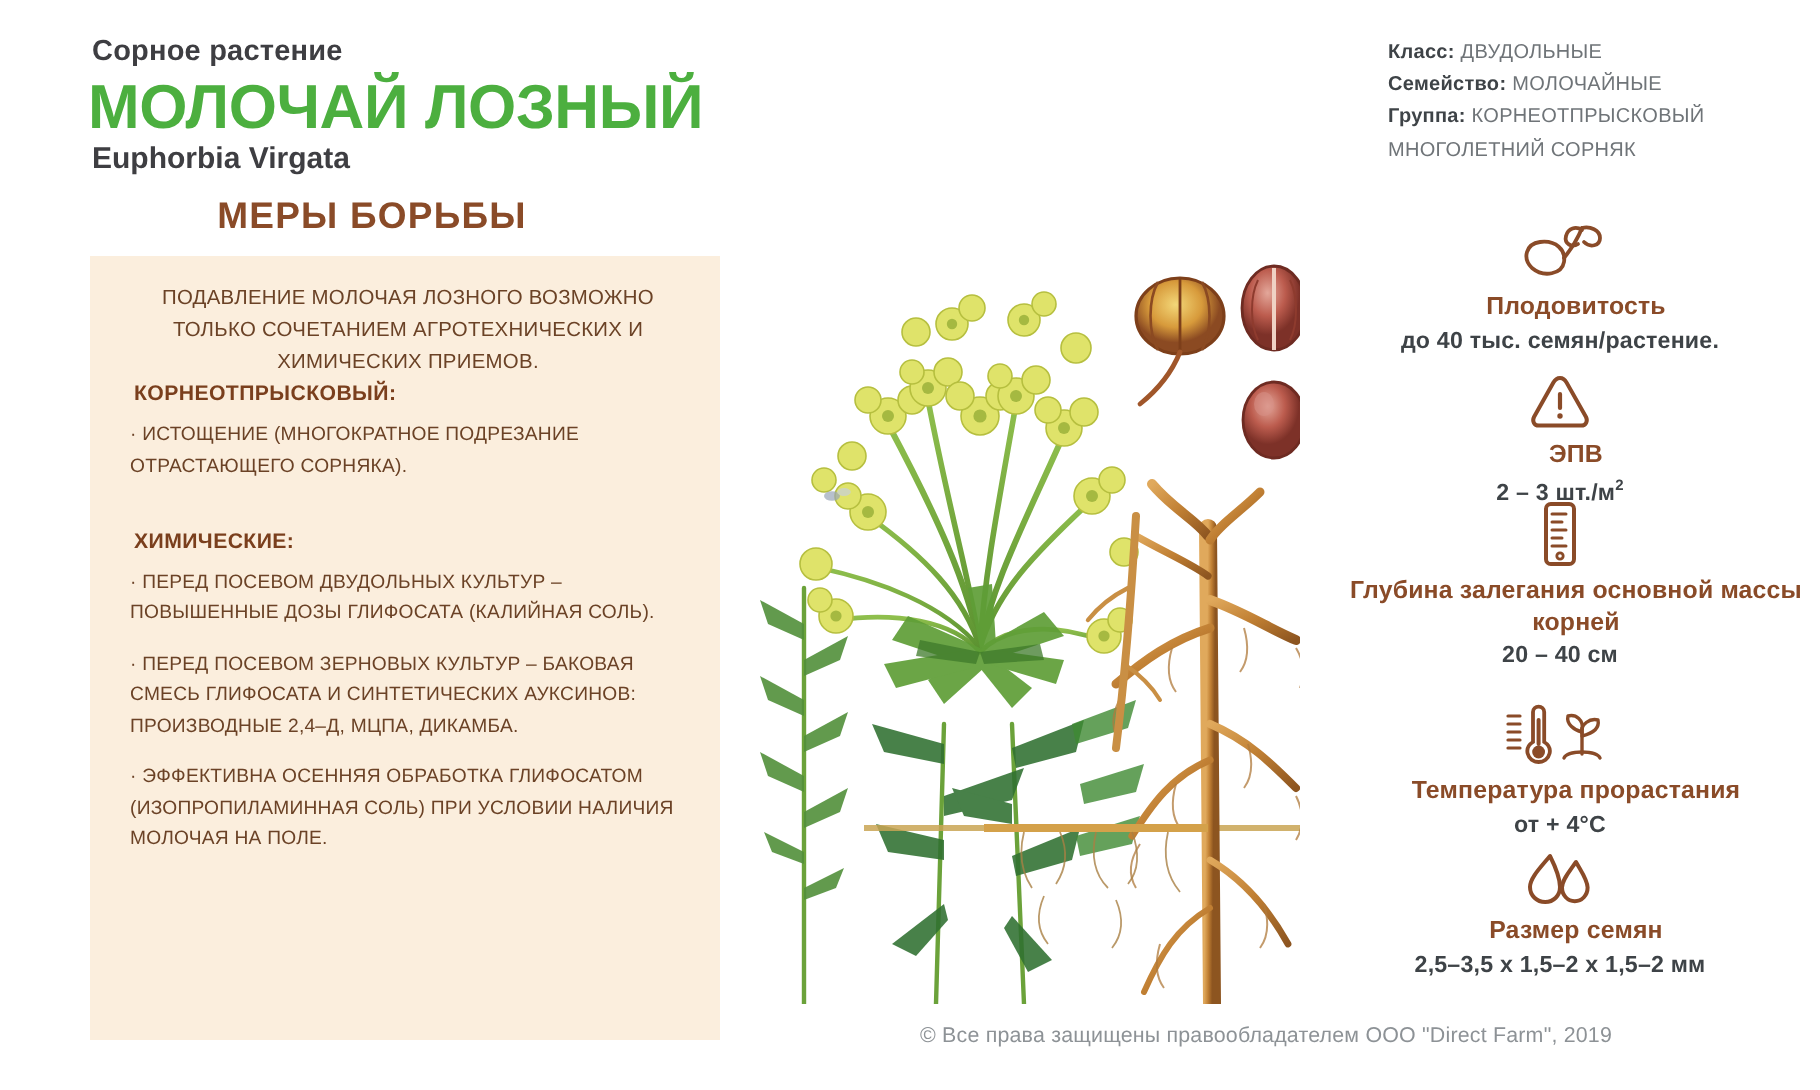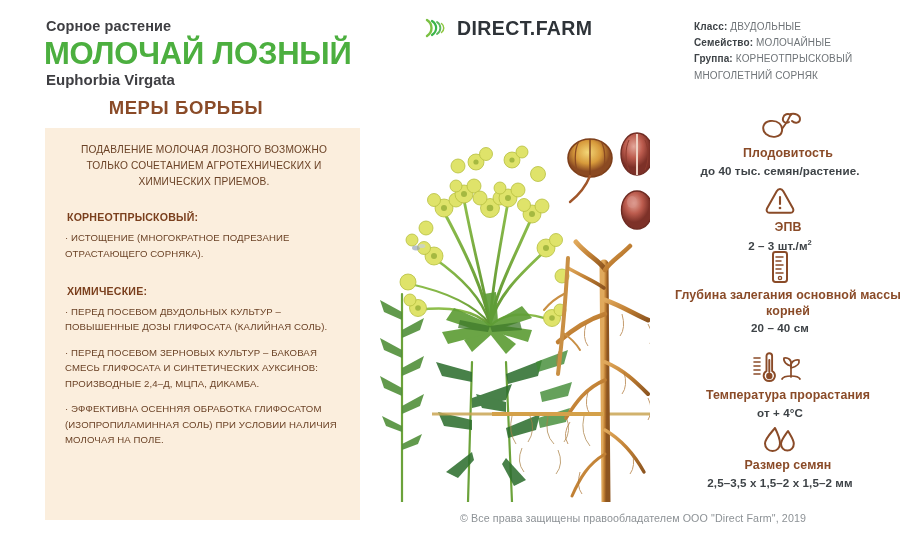--- a/index.html
+++ b/index.html
@@ -78,21 +78,21 @@
     left: 20px;
     top: 14px;
     width: 278px;
   }
   .intro {
     text-align: center;
     font-size: 10.2px;
     line-height: 1.55;
     color: #6b4226;
     letter-spacing: 0.15px;
-    margin: 0 4px 22px 4px;
+    margin: 0 4px 2px 4px;
   }
   .sec-head {
     font-size: 10.6px;
     font-weight: bold;
     color: #7a3f1d;
     letter-spacing: 0.2px;
     margin: 0 0 7px 2px;
   }
   .bullet {
     font-size: 9.6px;
@@ -224,33 +224,20 @@
         <div>
           <div class="sec-head">ХИМИЧЕСКИЕ:</div>
           <p class="bullet"> · ПЕРЕД ПОСЕВОМ ДВУДОЛЬНЫХ КУЛЬТУР – ПОВЫШЕННЫЕ ДОЗЫ ГЛИФОСАТА (КАЛИЙНАЯ СОЛЬ).</p>
           <p class="bullet"> · ПЕРЕД ПОСЕВОМ ЗЕРНОВЫХ КУЛЬТУР – БАКОВАЯ СМЕСЬ ГЛИФОСАТА И СИНТЕТИЧЕСКИХ АУКСИНОВ: ПРОИЗВОДНЫЕ 2,4–Д, МЦПА, ДИКАМБА.</p>
           <p class="bullet"> · ЭФФЕКТИВНА ОСЕННЯЯ ОБРАБОТКА ГЛИФОСАТОМ (ИЗОПРОПИЛАМИННАЯ СОЛЬ) ПРИ УСЛОВИИ НАЛИЧИЯ МОЛОЧАЯ НА ПОЛЕ.</p>
         </div>
       </div>
     </div>
   </div>
 
-  <div class="logo">
-    <span class="logo-mark">
-      <svg viewBox="0 0 22 24" width="22" height="24">
-        <g fill="none" stroke-linecap="round">
-          <path d="M3 4 C9 8 9 16 3 20" stroke="#7bc143" stroke-width="2.4"></path>
-          <path d="M8 5 C13.5 8.5 13.5 15.5 8 19" stroke="#3bb54a" stroke-width="2.2"></path>
-          <path d="M13 6 C17.5 9 17.5 15 13 18" stroke="#5cb85c" stroke-width="1.9"></path>
-          <path d="M17.5 7.5 C20.5 9.8 20.5 14.2 17.5 16.5" stroke="#8dc63f" stroke-width="1.5"></path>
-        </g>
-      </svg>
-    </span>
-    <span class="logo-text">DIRECT.FARM</span>
-  </div>
 
   <div class="illustration">
     <svg viewBox="0 0 278 440" width="278" height="440">
       <defs>
         <linearGradient id="stemG" x1="0" y1="0" x2="0" y2="1">
           <stop offset="0%" stop-color="#8fbf4d"></stop>
           <stop offset="100%" stop-color="#5a9130"></stop>
         </linearGradient>
         <radialGradient id="capG" cx="45%" cy="35%">
           <stop offset="0%" stop-color="#f3d778"></stop>

